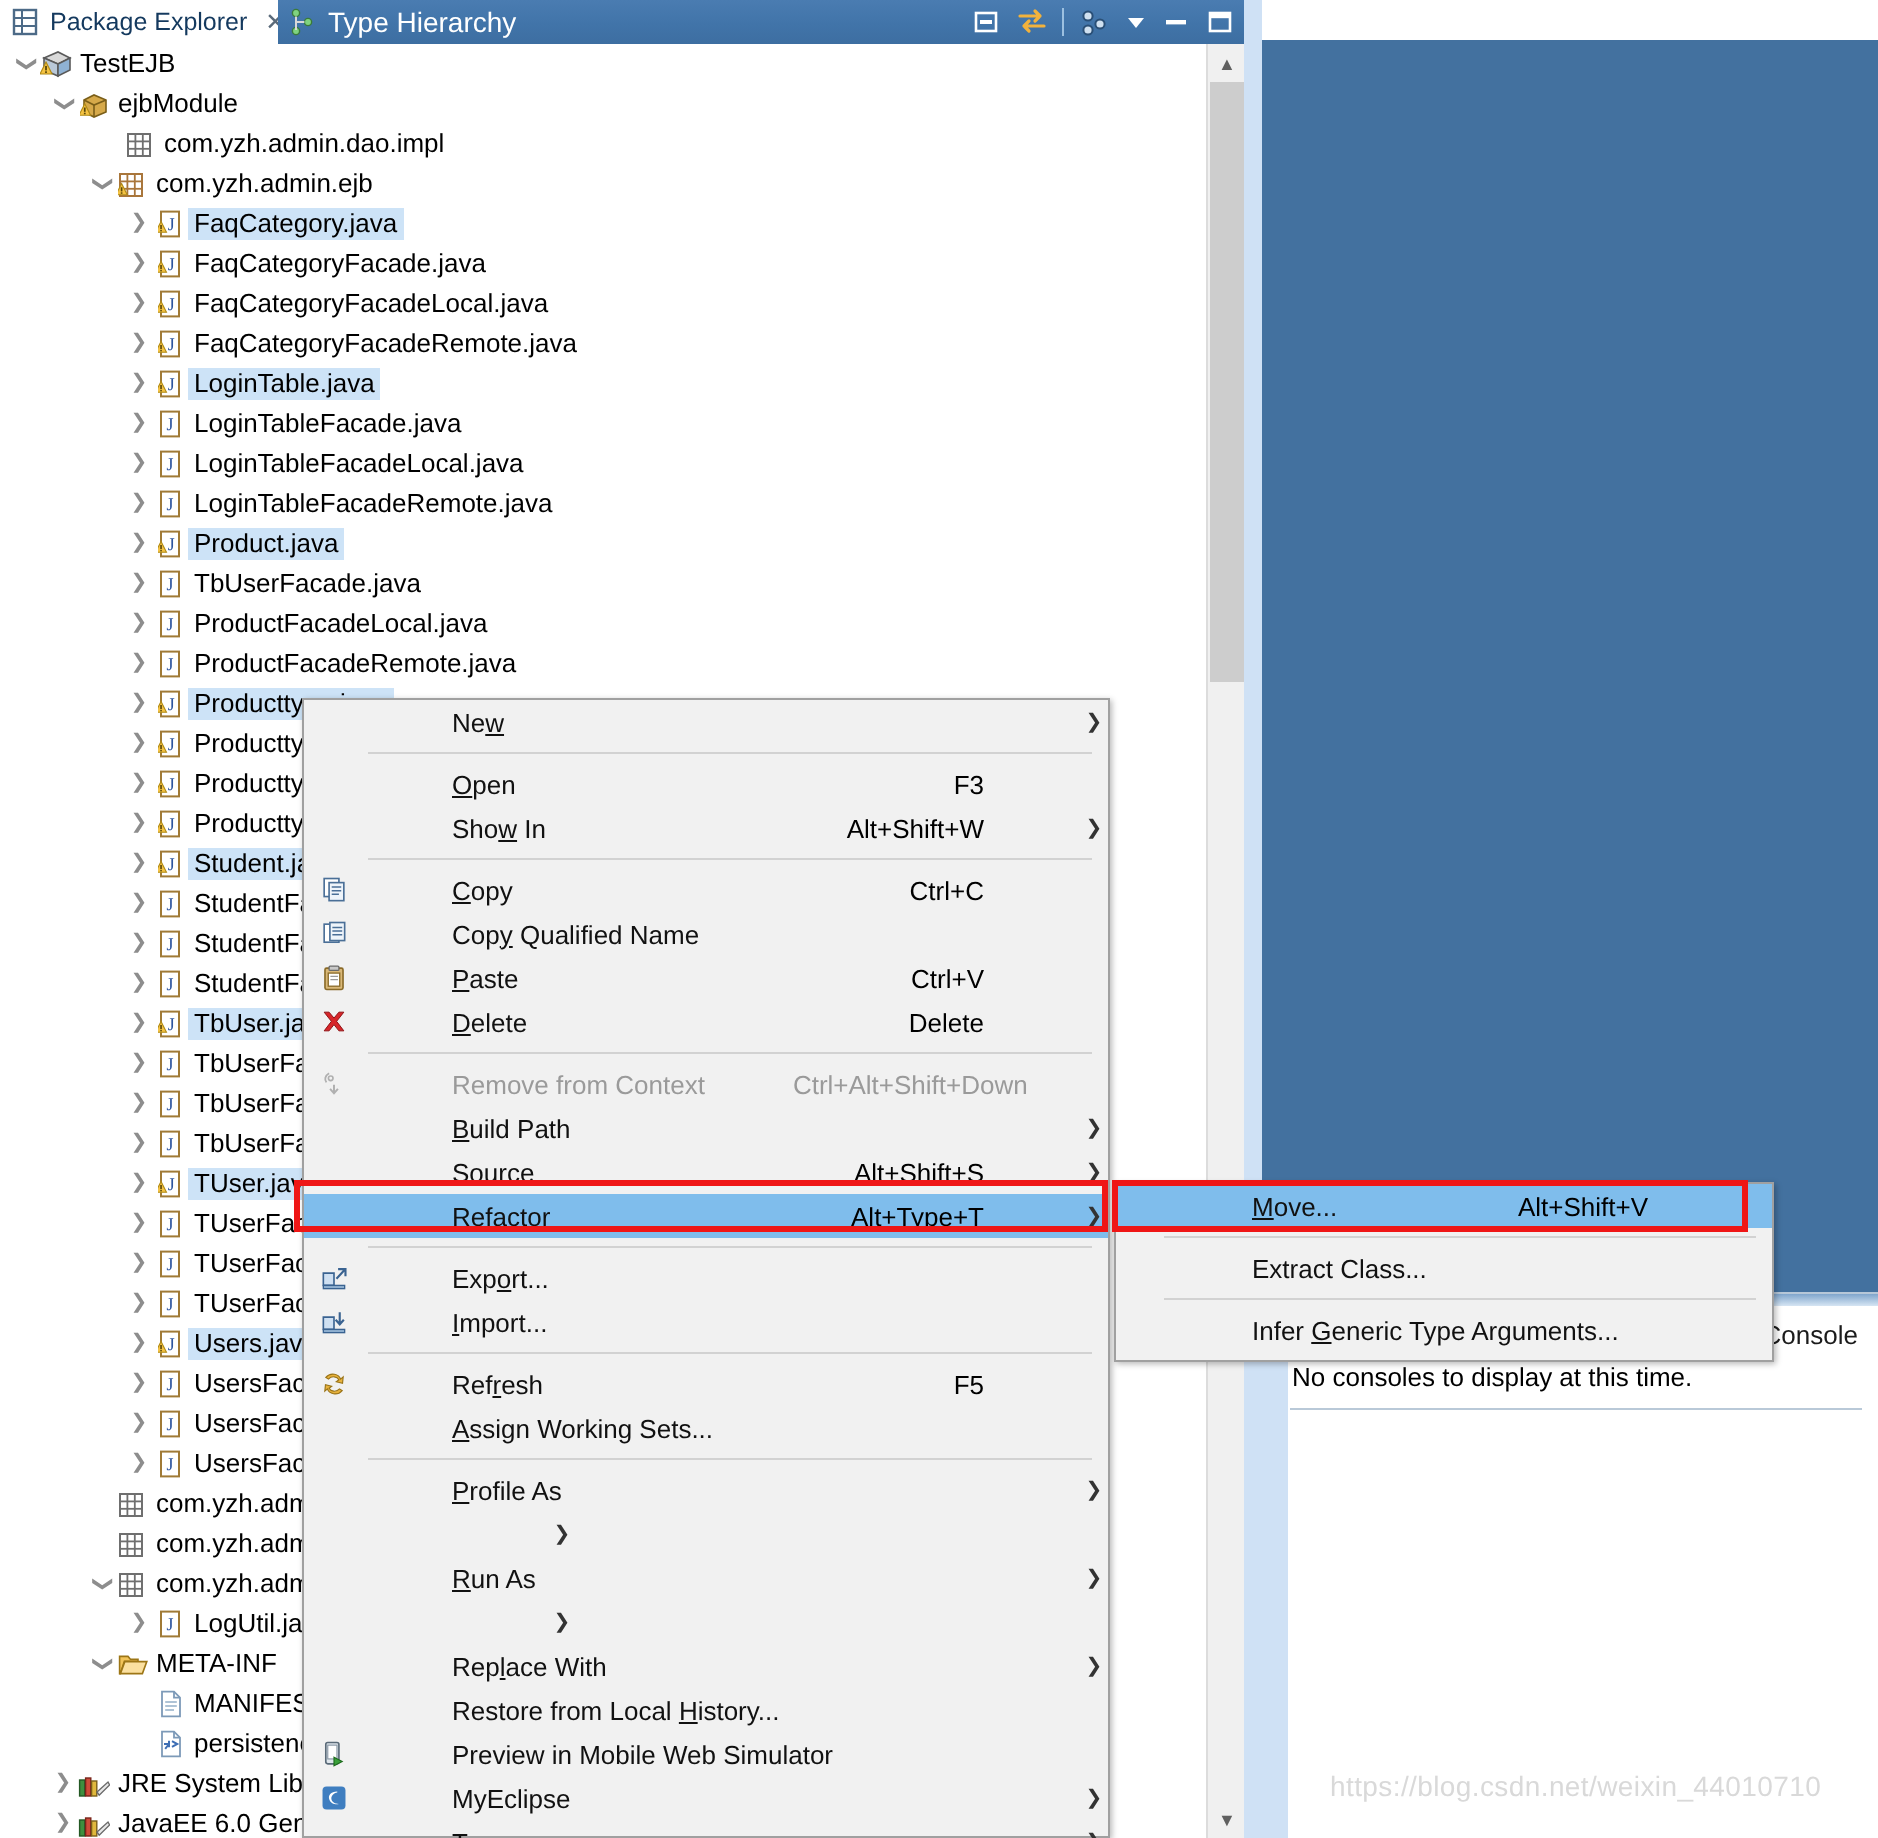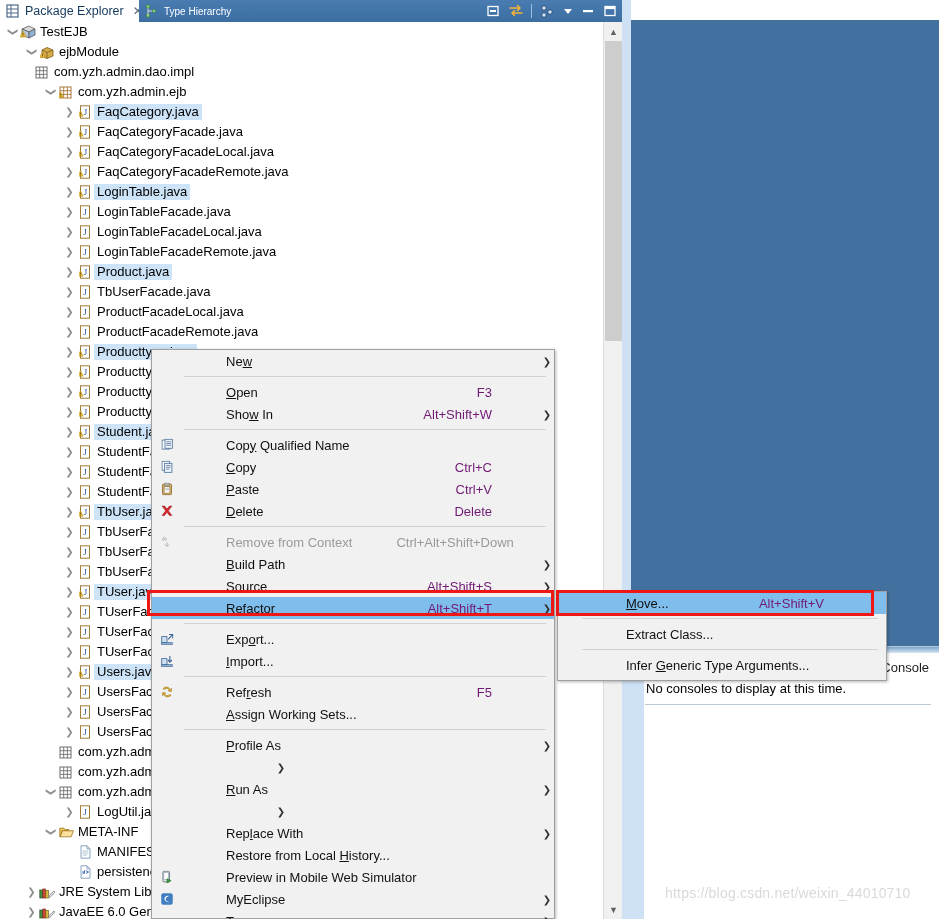--- a/index.html
+++ b/index.html
@@ -30,21 +30,21 @@
     display:flex; align-items:center; gap:5px;
     padding:0 6px; white-space:nowrap;
   }
   #tab-pkg { left:0; width:157px; background:#fff; color:#1b3a63; }
   #tab-pkg .tab-label { font-size:12.5px; color:#14395e; }
   #tab-type {
     left:139px; width:483px;
     background:linear-gradient(to bottom,#4a7cb1 0%,#4174a9 55%,#3d6ea1 100%);
     color:#fff;
   }
-  #tab-type .tab-label { font-size:10px; color:#fff; }
+  #tab-type .tab-label { font-size:14px; color:#fff; }
   .tab-close { font-size:12px; color:#5a6a7a; margin-left:4px; }
 
   
   #tab-tools {
     position:absolute; right:4px; top:0; height:22px;
     display:flex; align-items:center; gap:7px;
   }
   .tb-ico { width:16px; height:16px; position:relative; display:inline-block; }
 
   
@@ -125,21 +125,21 @@
     background:#f1f1f1; border:1px solid #a0a0a0;
     box-shadow:1px 1px 3px rgba(0,0,0,.28);
     font-size:13px;
   }
   .mi {
     height:22px; display:flex; align-items:center;
     padding:0 0 0 0; position:relative; color:#111;gap:44px;
   }
   .mi .mi-icon { width:30px; flex:0 0 30px; display:flex; align-items:center; justify-content:center; }
   .mi .mi-label { flex:1 1 auto; white-space:nowrap; }
-  .mi .mi-accel { color:#701a75; margin-right:4px; white-space:nowrap; }
+  .mi .mi-accel { color:#000000; margin-right:4px; white-space:nowrap; }
   .mi .mi-arrow { width:14px; flex:0 0 14px; text-align:center; color:#333; font-size:10px; }
   .mi.disabled .mi-label, .mi.disabled .mi-accel { color:#9a9a9a; }
   .mi.hl { background:#7fbdec; }
   .msep { height:1px; margin:4px 8px 4px 32px; background:#d2d2d2; }
   .und { text-decoration:underline; }
 
   
   .redbox { position:absolute; border:3px solid #ef1616; pointer-events:none; }
   #redbox-refactor { left:147px; top:590px; width:407px; height:26px; }
   #redbox-move { left:556px; top:590px; width:318px; height:26px; }
@@ -253,21 +253,21 @@
             <path d="M7 6.5 L7 12.5" stroke="#7a5e18" stroke-width="0.8"></path>
             <g transform="translate(-0.5,3) scale(0.72)">
               <path d="M0 12 L4 4 L8 12 Z" fill="#f5c343" stroke="#b08a16" stroke-width="0.8"></path>
               <rect x="3.4" y="6.6" width="1.2" height="3" fill="#5a4708"></rect>
               <rect x="3.4" y="10.2" width="1.2" height="1.1" fill="#5a4708"></rect>
             </g>
           </svg>
         </span>
         <span class="label">ejbModule</span>
       </div>
-      <div class="row" style="padding-left: 20px;">
+      <div class="row" style="padding-left: 48px;">
         <span class="twisty none"></span>
         <span class="icon">
           <svg width="14" height="13" viewBox="0 0 14 13">
             <rect x="1" y="1" width="11" height="11" fill="#ffffff" stroke="#6f6f6f" stroke-width="1"></rect>
             <line x1="1" y1="4.7" x2="12" y2="4.7" stroke="#6f6f6f" stroke-width="0.9"></line>
             <line x1="1" y1="8.4" x2="12" y2="8.4" stroke="#6f6f6f" stroke-width="0.9"></line>
             <line x1="4.7" y1="1" x2="4.7" y2="12" stroke="#6f6f6f" stroke-width="0.9"></line>
             <line x1="8.4" y1="1" x2="8.4" y2="12" stroke="#6f6f6f" stroke-width="0.9"></line>
           </svg>
         </span>
@@ -834,43 +834,43 @@
     <div class="mi">
       <span class="mi-icon"></span>
       <span class="mi-label">Sho<span class="und">w</span> In</span>
       <span class="mi-accel">Alt+Shift+W</span>
       <span class="mi-arrow">❯</span>
     </div>
     <div class="msep"></div>
     <div class="mi">
       <span class="mi-icon" style="transform: scale(0.82);">
         <svg width="15" height="16" viewBox="0 0 15 16">
+          <rect x="1" y="1" width="9" height="11" fill="#ffffff" stroke="#4a6f97" stroke-width="1"></rect>
+          <rect x="4" y="3.5" width="9" height="11" fill="#eef4fa" stroke="#4a6f97" stroke-width="1"></rect>
+          <line x1="5.6" y1="6.2" x2="11.4" y2="6.2" stroke="#4a6f97" stroke-width="0.9"></line>
+          <line x1="5.6" y1="8.4" x2="11.4" y2="8.4" stroke="#4a6f97" stroke-width="0.9"></line>
+          <line x1="5.6" y1="10.6" x2="10" y2="10.6" stroke="#4a6f97" stroke-width="0.9"></line>
+        </svg>
+      </span>
+      <span class="mi-label"><span class="und">C</span>opy</span>
+      <span class="mi-accel">Ctrl+C</span>
+      <span class="mi-arrow"></span>
+    </div>
+    <div class="mi">
+      <span class="mi-icon" style="transform: scale(0.82);">
+        <svg width="15" height="16" viewBox="0 0 15 16">
           <rect x="1" y="2" width="9" height="11" fill="#ffffff" stroke="#4a6f97" stroke-width="1"></rect>
           <rect x="4.5" y="1" width="9" height="11" fill="#eef4fa" stroke="#4a6f97" stroke-width="1"></rect>
           <line x1="6" y1="4" x2="12" y2="4" stroke="#4a6f97" stroke-width="0.9"></line>
           <line x1="6" y1="6.2" x2="12" y2="6.2" stroke="#4a6f97" stroke-width="0.9"></line>
           <line x1="6" y1="8.4" x2="12" y2="8.4" stroke="#4a6f97" stroke-width="0.9"></line>
         </svg>
       </span>
       <span class="mi-label">Cop<span class="und">y</span> Qualified Name</span>
       <span class="mi-accel"></span>
-      <span class="mi-arrow"></span>
-    </div>
-    <div class="mi">
-      <span class="mi-icon" style="transform: scale(0.82);">
-        <svg width="15" height="16" viewBox="0 0 15 16">
-          <rect x="1" y="1" width="9" height="11" fill="#ffffff" stroke="#4a6f97" stroke-width="1"></rect>
-          <rect x="4" y="3.5" width="9" height="11" fill="#eef4fa" stroke="#4a6f97" stroke-width="1"></rect>
-          <line x1="5.6" y1="6.2" x2="11.4" y2="6.2" stroke="#4a6f97" stroke-width="0.9"></line>
-          <line x1="5.6" y1="8.4" x2="11.4" y2="8.4" stroke="#4a6f97" stroke-width="0.9"></line>
-          <line x1="5.6" y1="10.6" x2="10" y2="10.6" stroke="#4a6f97" stroke-width="0.9"></line>
-        </svg>
-      </span>
-      <span class="mi-label"><span class="und">C</span>opy</span>
-      <span class="mi-accel">Ctrl+C</span>
       <span class="mi-arrow"></span>
     </div>
     <div class="mi">
       <span class="mi-icon" style="transform: scale(0.82);">
         <svg width="14" height="16" viewBox="0 0 14 16">
           <rect x="1.5" y="2" width="11" height="13" rx="1" fill="#d9b878" stroke="#8a6a28" stroke-width="1"></rect>
           <rect x="4" y="0.8" width="6" height="2.6" rx="0.6" fill="#c9c9c9" stroke="#6a6a6a" stroke-width="0.8"></rect>
           <rect x="3.5" y="5" width="7" height="8" fill="#ffffff" stroke="#8a6a28" stroke-width="0.8"></rect>
           <line x1="4.8" y1="7" x2="9.4" y2="7" stroke="#9a9a9a" stroke-width="0.8"></line>
           <line x1="4.8" y1="9" x2="9.4" y2="9" stroke="#9a9a9a" stroke-width="0.8"></line>
@@ -911,21 +911,21 @@
     </div>
     <div class="mi">
       <span class="mi-icon"></span>
       <span class="mi-label"><span class="und">S</span>ource</span>
       <span class="mi-accel">Alt+Shift+S</span>
       <span class="mi-arrow">❯</span>
     </div>
     <div class="mi hl">
       <span class="mi-icon"></span>
       <span class="mi-label">Refact<span class="und">o</span>r</span>
-      <span class="mi-accel">Alt+Shift+T</span>
+      <span class="mi-accel">Alt+Type+T</span>
       <span class="mi-arrow">❯</span>
     </div>
     <div class="msep"></div>
     <div class="mi">
       <span class="mi-icon" style="transform: scale(0.82);">
         <svg width="16" height="16" viewBox="0 0 16 16">
           <path d="M1.5 12.5 L1.5 5 L8 5 L8 12.5 Z" fill="#cfe0f2" stroke="#3a6391" stroke-width="1"></path>
           <path d="M9.5 8.5 L14.5 3 M10.5 2.6 L15 2.6 L15 7" fill="none" stroke="#3a6391" stroke-width="1.3"></path>
           <rect x="1.5" y="12.5" width="13" height="2" fill="#8fb0d0" stroke="#3a6391" stroke-width="0.8"></rect>
         </svg>

